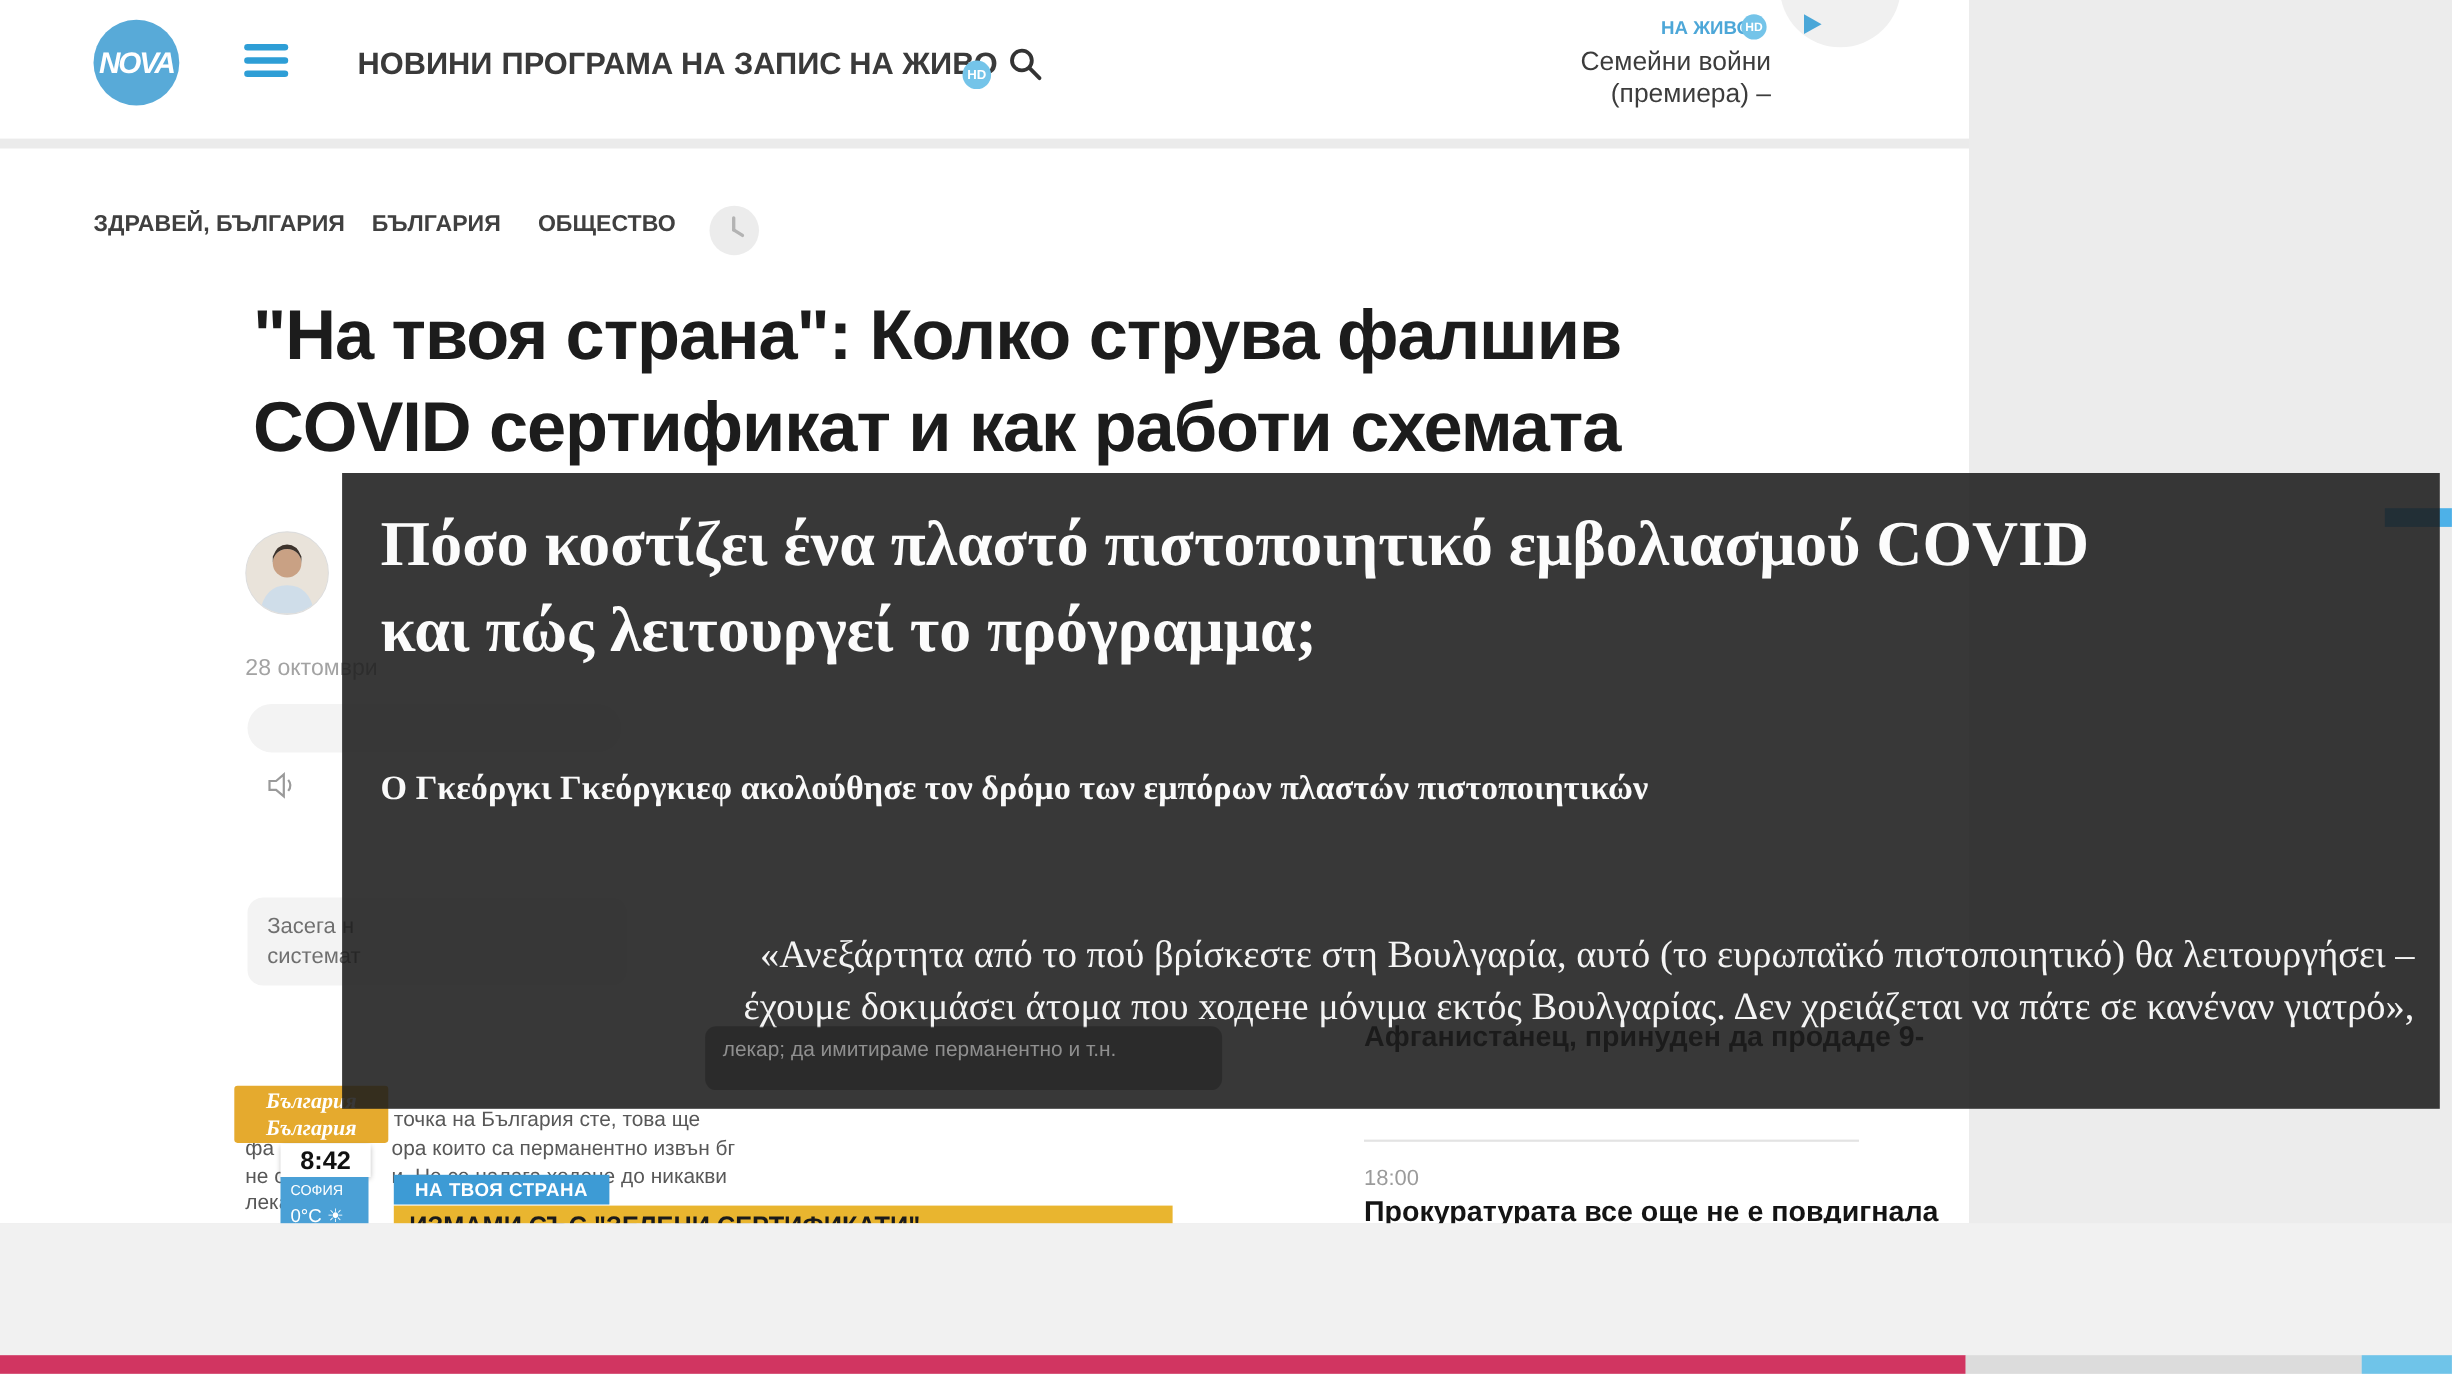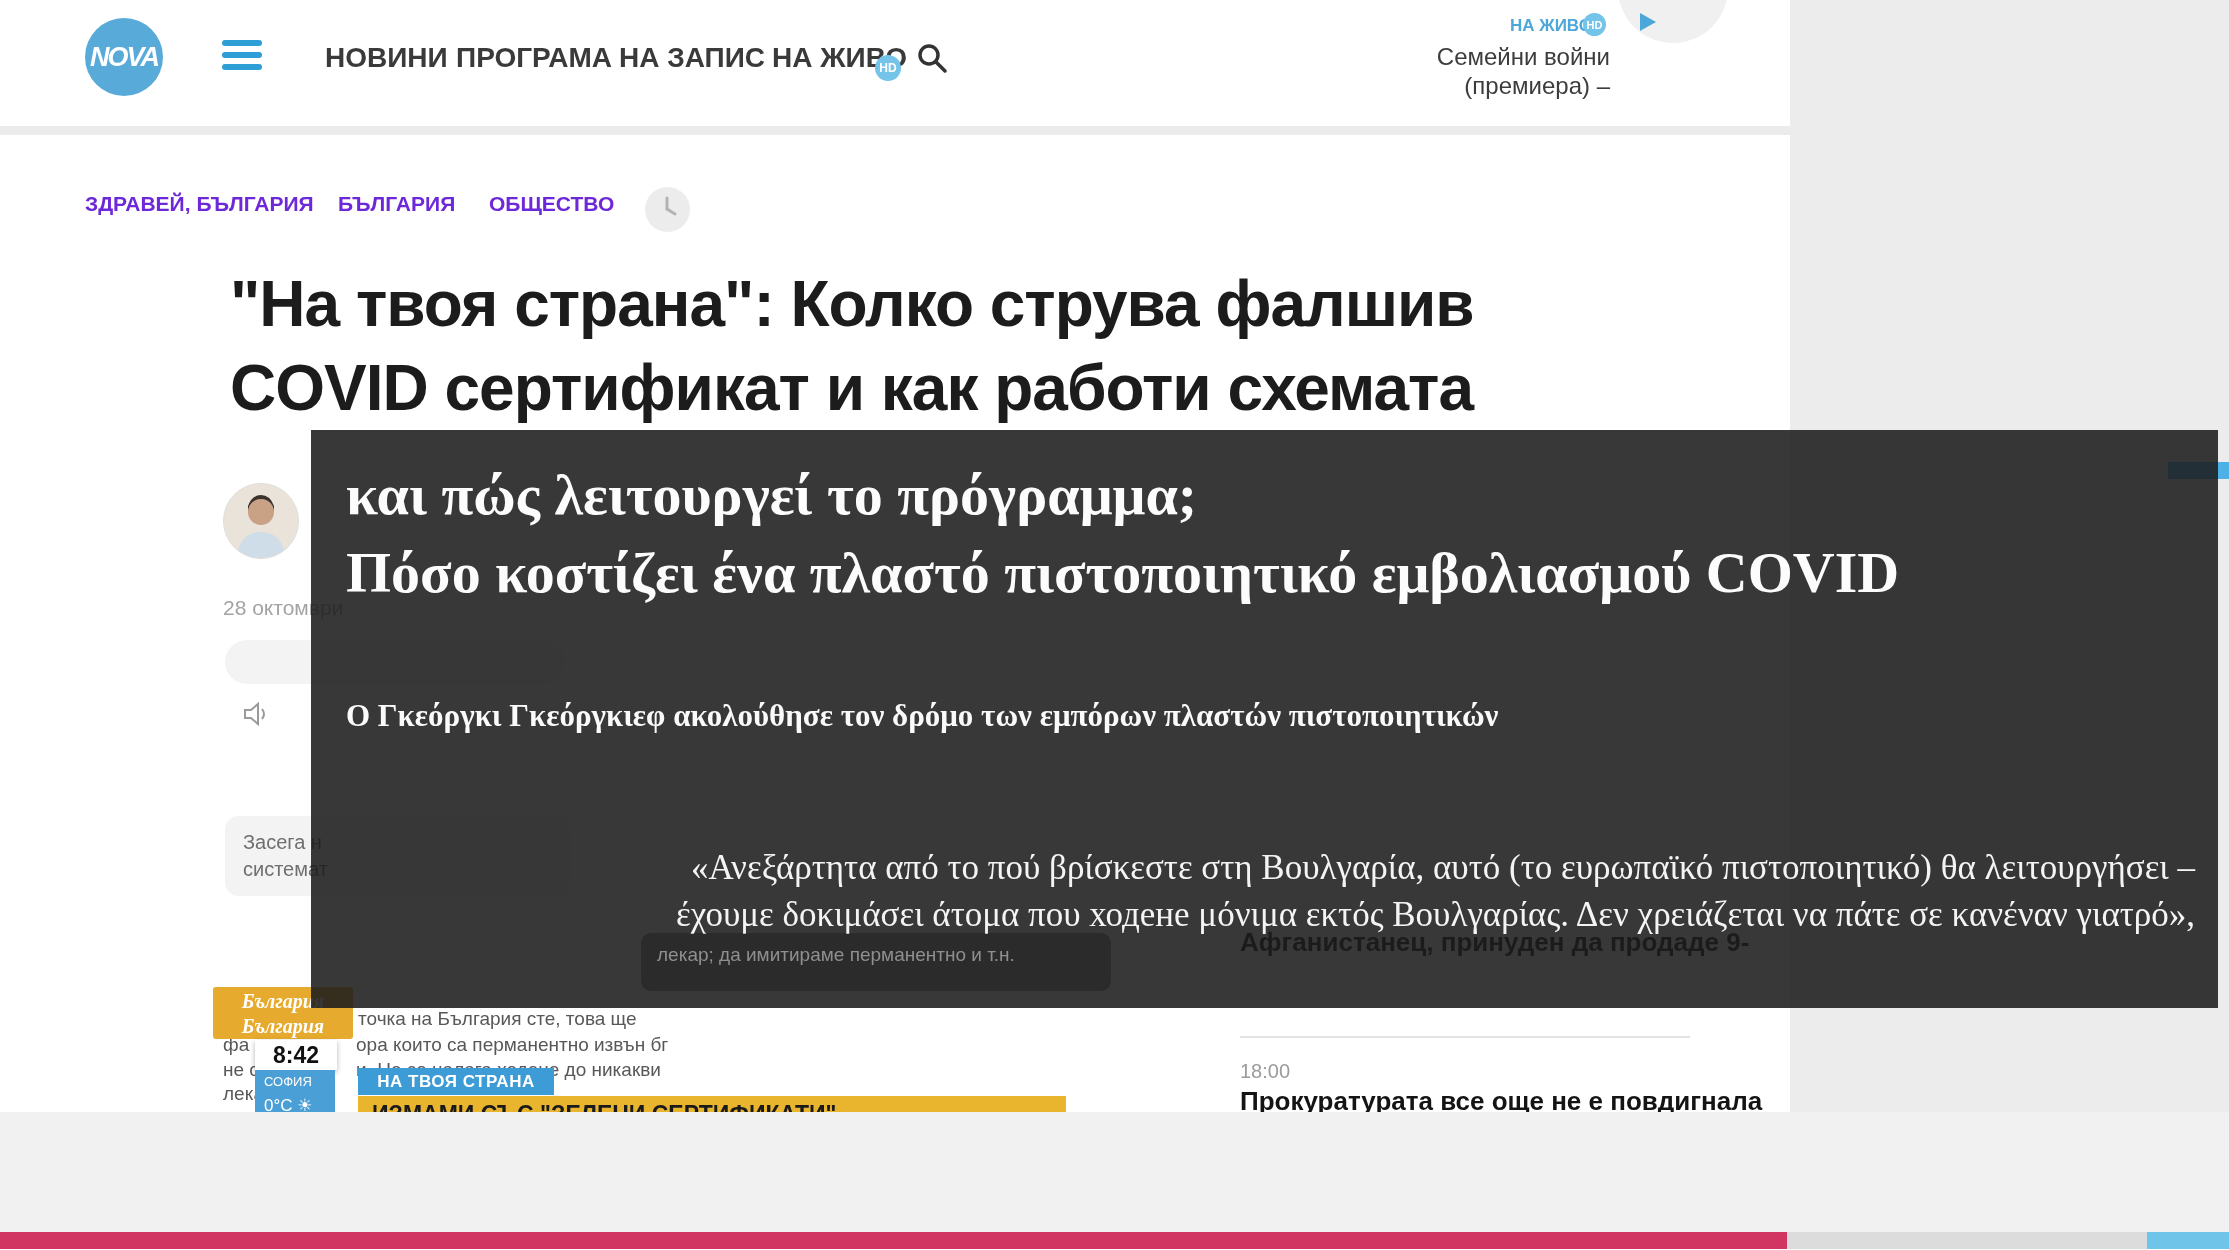--- a/index.html
+++ b/index.html
@@ -21,21 +21,21 @@
             display:flex;align-items:center;justify-content:center;}
   .nav-hd{left:875px;top:55px;width:26px;height:26px;font-size:12px;}
   .search{left:916px;top:42px;z-index:3;cursor:pointer;}
   .live-label{left:1510px;top:16px;font-size:17px;font-weight:bold;color:#4da7d8;z-index:3;cursor:pointer;}
   .live-hd{left:1583px;top:13px;width:23px;height:23px;font-size:11px;}
   .show-title{left:1380px;top:42px;width:230px;text-align:right;font-size:24px;line-height:29px;color:#3c3c3c;z-index:3;}
   .play-circle{left:1618px;top:-67px;width:110px;height:110px;border-radius:50%;background:#f0f0f0;z-index:2;cursor:pointer;}
   .play-tri{left:1640px;top:13px;width:0;height:0;border-left:16px solid #4aa7d8;
             border-top:9px solid transparent;border-bottom:9px solid transparent;z-index:3;cursor:pointer;}
   
-  .crumb{top:192px;font-size:21px;font-weight:bold;color:#6d28d9;z-index:3;white-space:nowrap;cursor:pointer;}
+  .crumb{top:192px;font-size:21px;font-weight:bold;color:#404040;z-index:3;white-space:nowrap;cursor:pointer;}
   .c1{left:85px;} .c2{left:338px;} .c3{left:489px;}
   .clock{left:645px;top:187px;width:45px;height:45px;border-radius:50%;background:#ececec;z-index:3;}
   
   .headline{left:230px;top:262px;z-index:1;font-size:64px;font-weight:bold;line-height:84px;
             color:#1c1c1c;letter-spacing:-1px;white-space:nowrap;}
   
   .avatar{left:223px;top:483px;width:74px;height:74px;border-radius:50%;overflow:hidden;
           background:#e9e3da;border:1px solid #ddd;z-index:1;}
   .pubdate{left:223px;top:596px;font-size:21px;color:#a3a3a3;z-index:1;white-space:nowrap;}
   .bubble1{left:225px;top:640px;width:340px;height:44px;border-radius:22px;background:#f3f3f3;z-index:1;}
@@ -175,22 +175,22 @@
 <div class="abs chat-frag" style="left:223px;top:1034px;">фа</div>
 <div class="abs chat-frag" style="left:356px;top:1034px;">ора които са перманентно извън бг</div>
 <div class="abs chat-frag" style="left:223px;top:1059px;">не с</div>
 <div class="abs chat-frag" style="left:356px;top:1059px;">и. Не се налага ходене до никакви</div>
 <div class="abs chat-frag" style="left:223px;top:1083px;">лека</div>
 <div class="abs kicker">НА ТВОЯ СТРАНА</div>
 <div class="abs caption">ИЗМАМИ СЪС "ЗЕЛЕНИ СЕРТИФИКАТИ"</div>
 
 <div class="abs overlay">
   <div class="ov-title">
+    <div>Πόσο κοστίζει ένα πλαστό πιστοποιητικό εμβολιασμού COVID</div>
     <div>και πώς λειτουργεί το πρόγραμμα;</div>
-    <div>Πόσο κοστίζει ένα πλαστό πιστοποιητικό εμβολιασμού COVID</div>
   </div>
   <div class="ov-sub">Ο Γκεόργκι Γκεόργκιεφ ακολούθησε τον δρόμο των εμπόρων πλαστών πιστοποιητικών</div>
   <div class="ov-quote">
     <div>«Ανεξάρτητα από το πού βρίσκεστε στη Βουλγαρία, αυτό (το ευρωπαϊκό πιστοποιητικό) θα λειτουργήσει –</div>
     <div>έχουμε δοκιμάσει άτομα που ходене μόνιμα εκτός Βουλγαρίας. Δεν χρειάζεται να πάτε σε κανέναν γιατρό»,</div>
   </div>
   <div class="ov-faint">лекар; да имитираме перманентно и т.н.</div>
 </div>
 
 <div class="abs band"></div>

